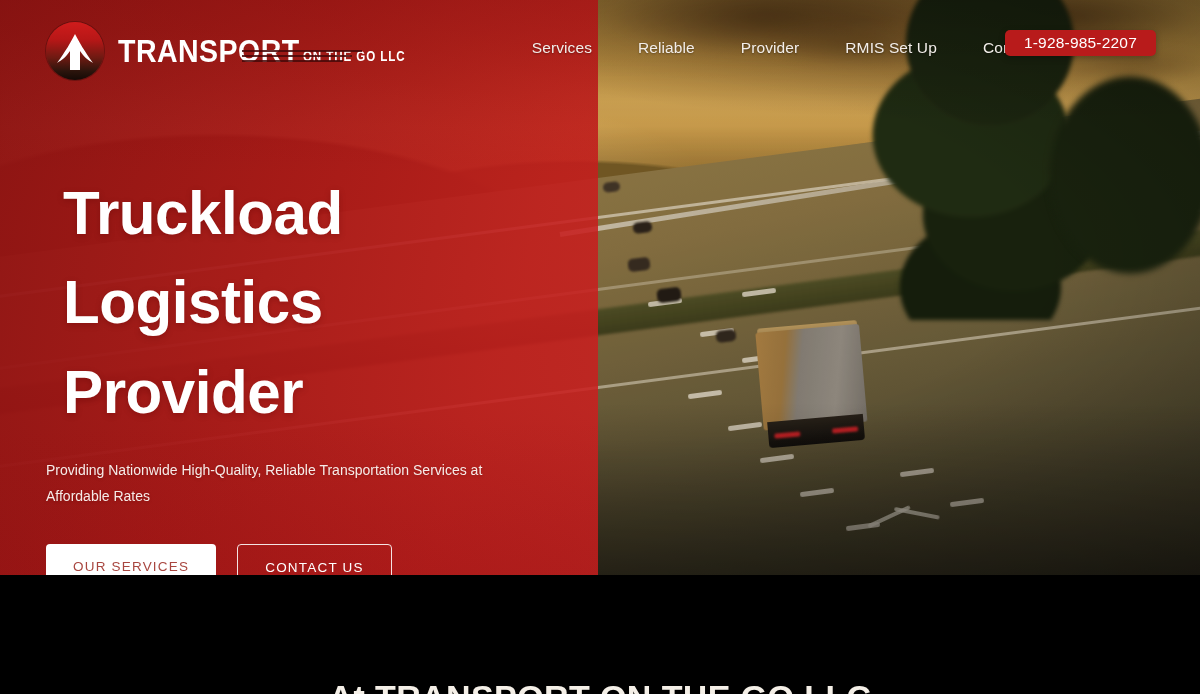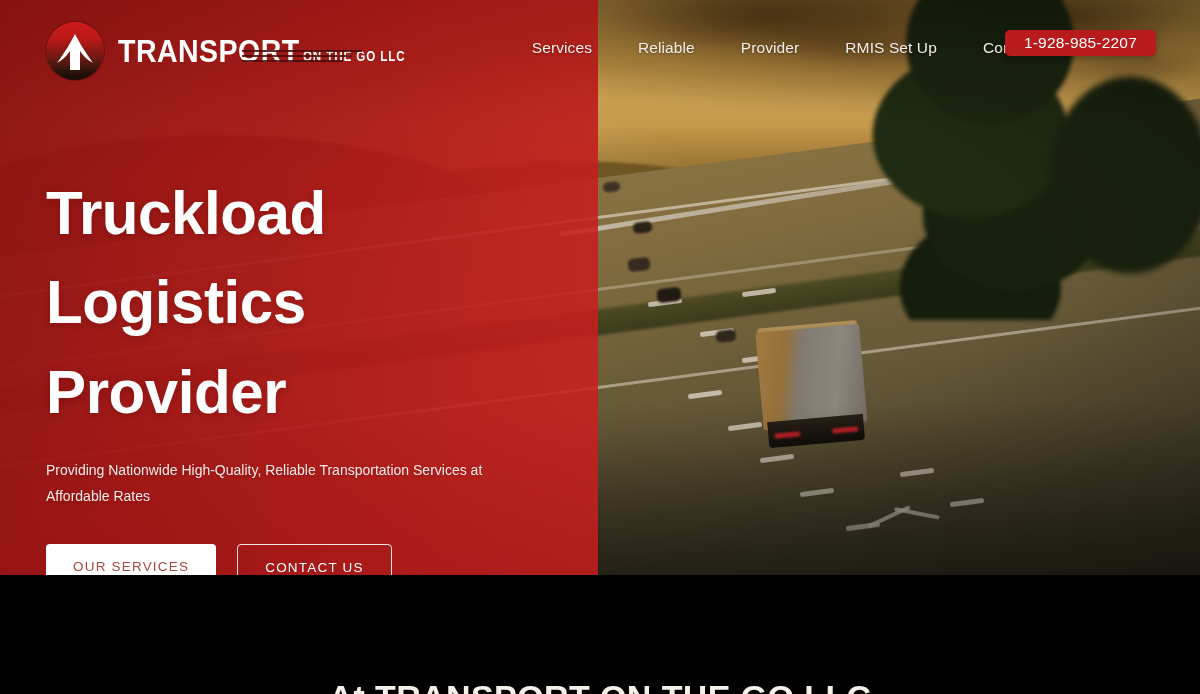--- a/index.html
+++ b/index.html
@@ -211,20 +211,21 @@
     box-shadow:0 2px 6px rgba(0,0,0,.28);
   }
 
   
   .hero-content { position:absolute; left:46px; top:168px; width:520px; z-index:20; }
   .hero-title {
     color:#fff; font-weight:700; font-size:62px; line-height:1.44;
     letter-spacing:-.5px;
     font-family:"Liberation Sans Narrow","Liberation Sans",sans-serif;
     text-shadow:0 2px 6px rgba(90,0,0,.30);
+    margin-left:17px;
   }
   .hero-title .ln { display:block; transform:scaleX(.97); transform-origin:left center; }
   .hero-sub {
     color:#f6ebe8; font-size:14px; line-height:1.85; margin-top:22px;
     max-width:470px; text-shadow:0 1px 3px rgba(90,0,0,.30);
   }
   .hero-btns { display:flex; gap:21px; margin-top:34px; }
   .btn {
     font-size:13.5px; letter-spacing:1.2px; font-weight:400;
     padding:15px 27px; border-radius:4px; cursor:pointer; white-space:nowrap;

